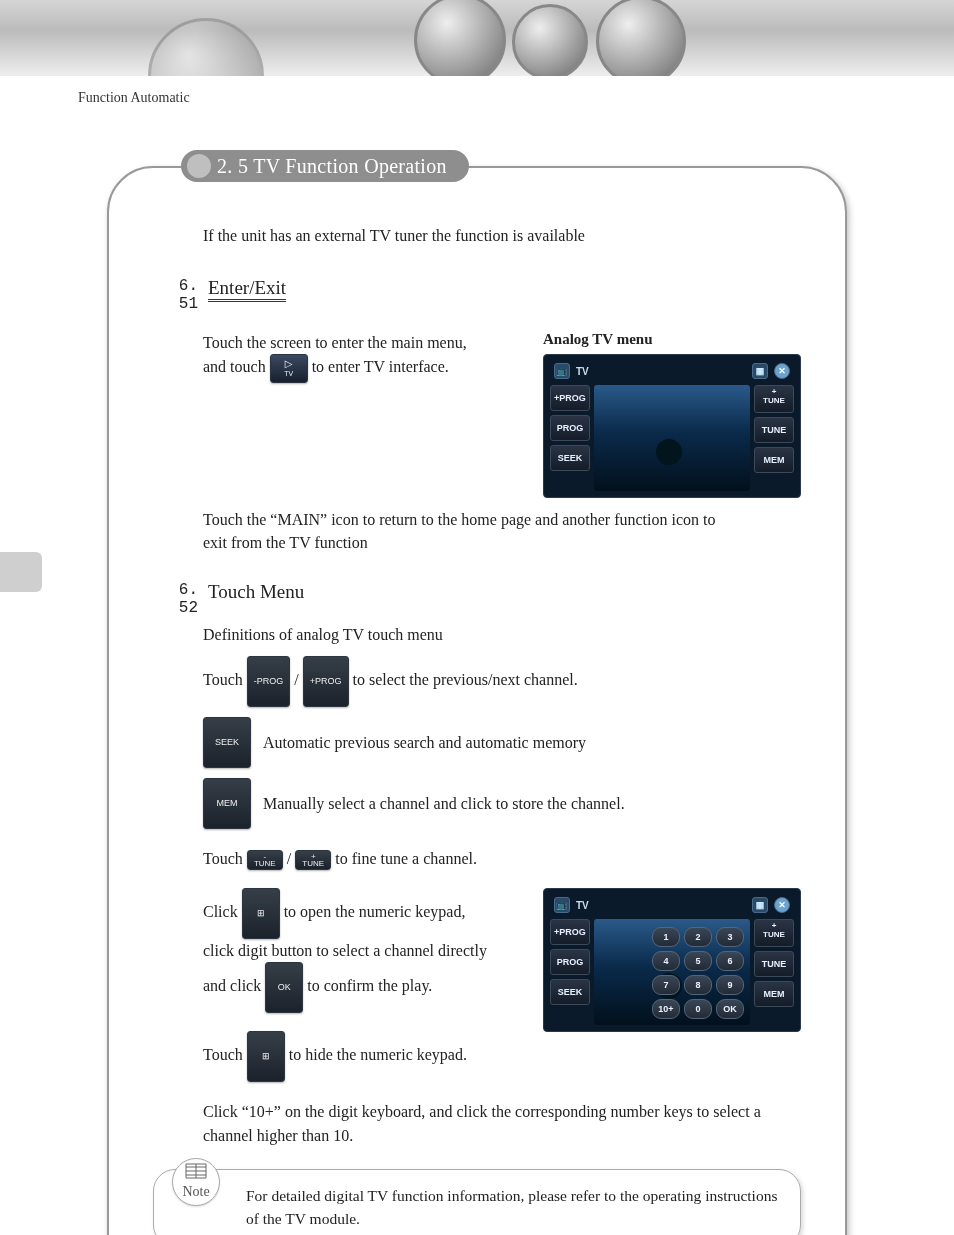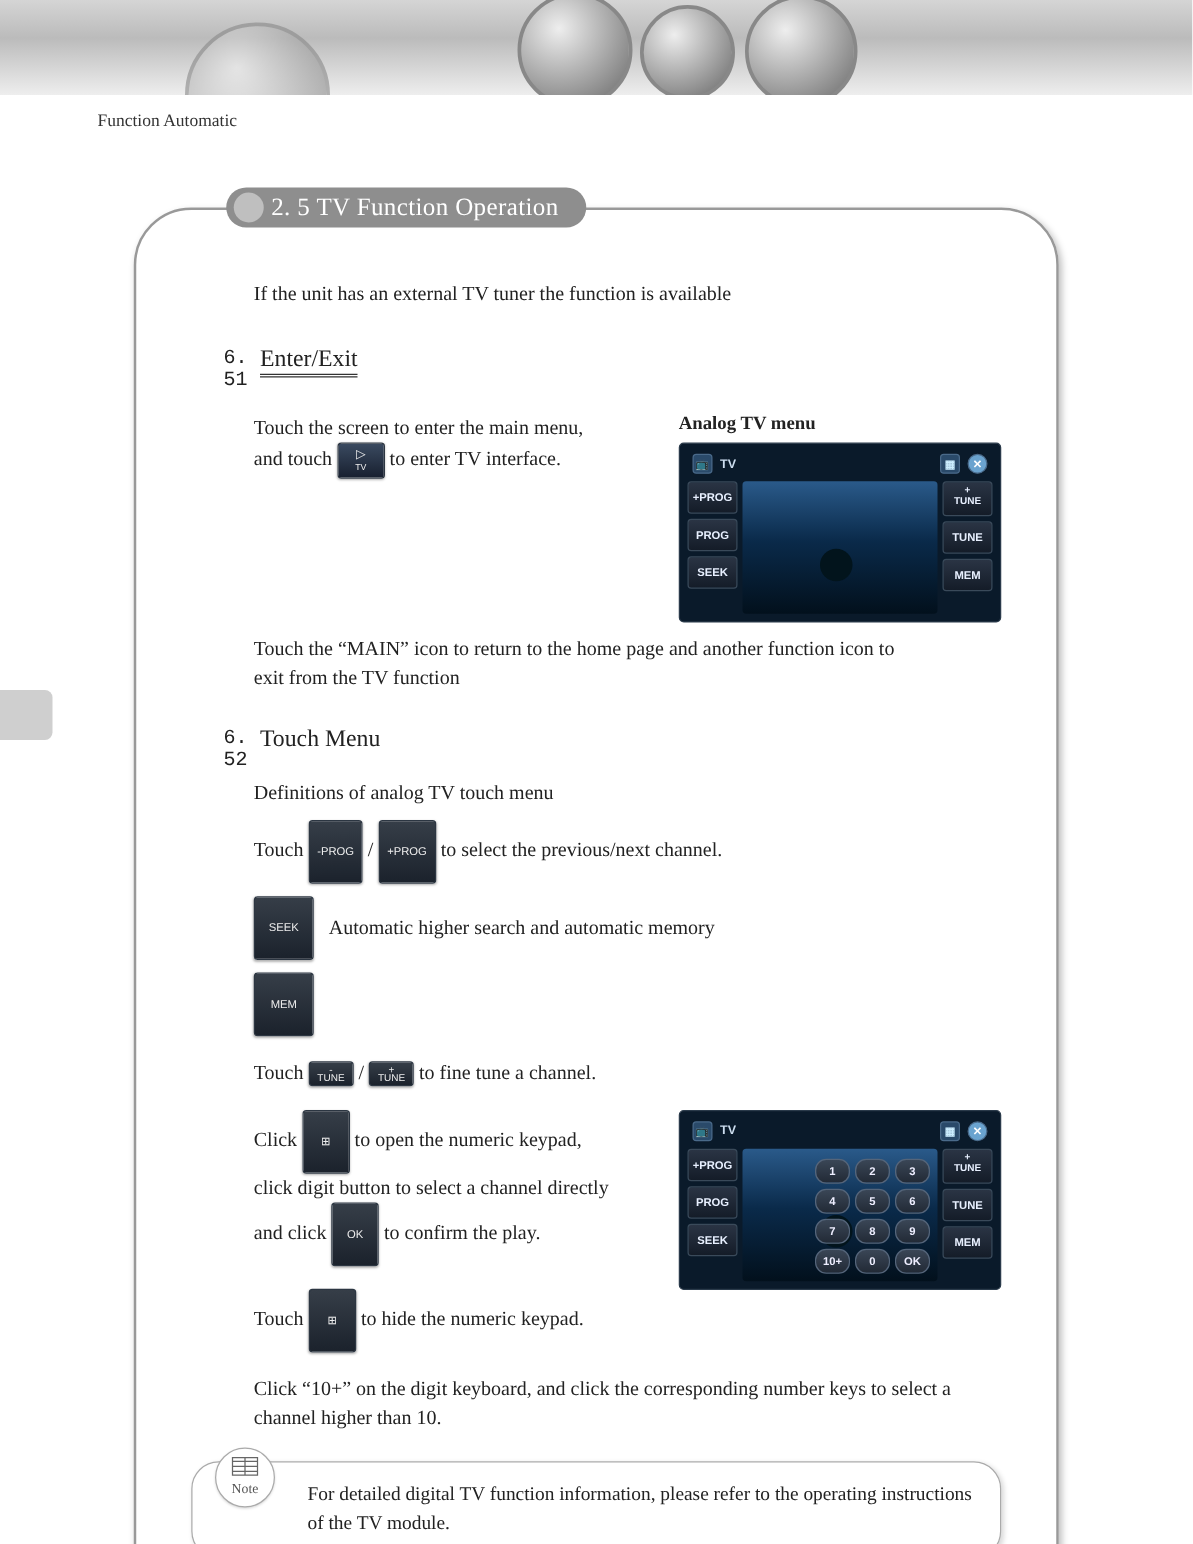--- a/index.html
+++ b/index.html
@@ -180,21 +180,21 @@
     box-shadow:2px 2px 4px rgba(0,0,0,.15);
   }
   .note-badge{
     position:absolute; left:18px; top:-12px;
     width:46px;height:46px;border-radius:50%;
     background:#fff;border:1px solid #aaa;
     display:flex;flex-direction:column;align-items:center;justify-content:center;
     box-shadow:0 1px 2px rgba(0,0,0,.15);
   }
   .note-badge svg{width:24px;height:18px;}
-  .note-badge .lbl{font-size:11px;color:#555;margin-top:1px;}
+  .note-badge .lbl{font-size:14px;color:#555;margin-top:1px;}
   .seek-row{ display:flex; gap:12px; align-items:center; }
   .page-number{
     width:34px;height:26px;margin:20px auto 40px;
     background:#8e8e8e;color:#fff;border-radius:13px;
     text-align:center;line-height:26px;font-size:14px;font-family:Arial;
   }
   .side-tab{
     position:absolute; left:0; top:552px;
     width:42px;height:40px;border-radius:0 6px 6px 0;
     background:#cfcfcf;
@@ -277,25 +277,26 @@
     <div class="body-text ml50 mt10">
       <span>Touch</span>
       <span class="inline-icon-btn">-PROG</span>
       <span> / </span>
       <span class="inline-icon-btn">+PROG</span>
       <span> to select the previous/next channel.</span>
     </div>
 
     <div class="body-text ml50 mt10 seek-row">
       <span class="inline-icon-btn" style="min-width:34px">SEEK</span>
-      <span>Automatic higher search and automatic memory</span>
+      <span>Automatic previous search and automatic memory</span>
     </div>
 
     <div class="body-text ml50 mt10 seek-row">
       <span class="inline-icon-btn" style="min-width:34px">MEM</span>
+      <span>Manually select a channel and  click to store the channel.</span>
     </div>
 
     <div class="body-text ml50 mt18">
       <span>Touch</span>
       <span class="inline-icon-btn" style="line-height:0.9;font-size:8px;padding:2px 5px">-<br>TUNE</span>
       <span> / </span>
       <span class="inline-icon-btn" style="line-height:0.9;font-size:8px;padding:2px 5px">+<br>TUNE</span>
       <span> to fine tune a channel.</span>
     </div>
 

